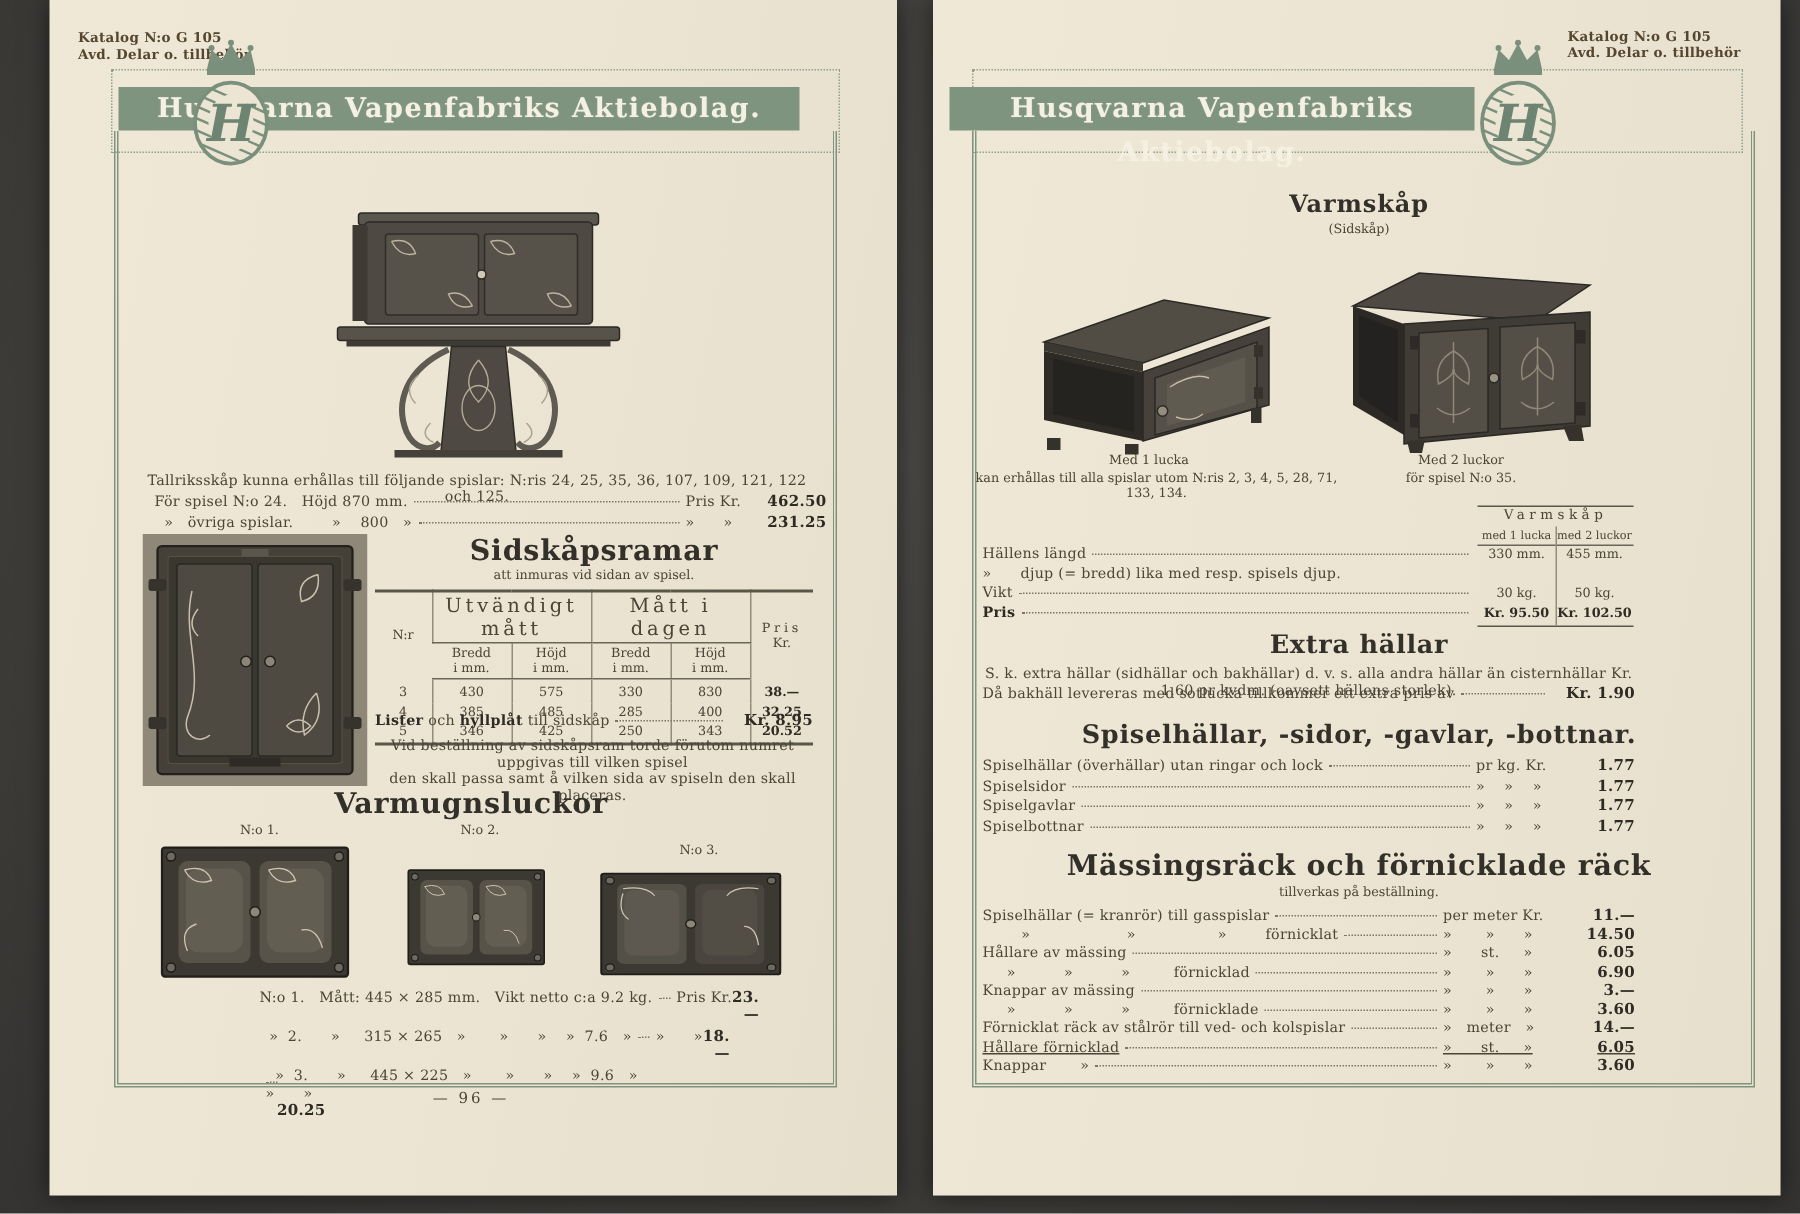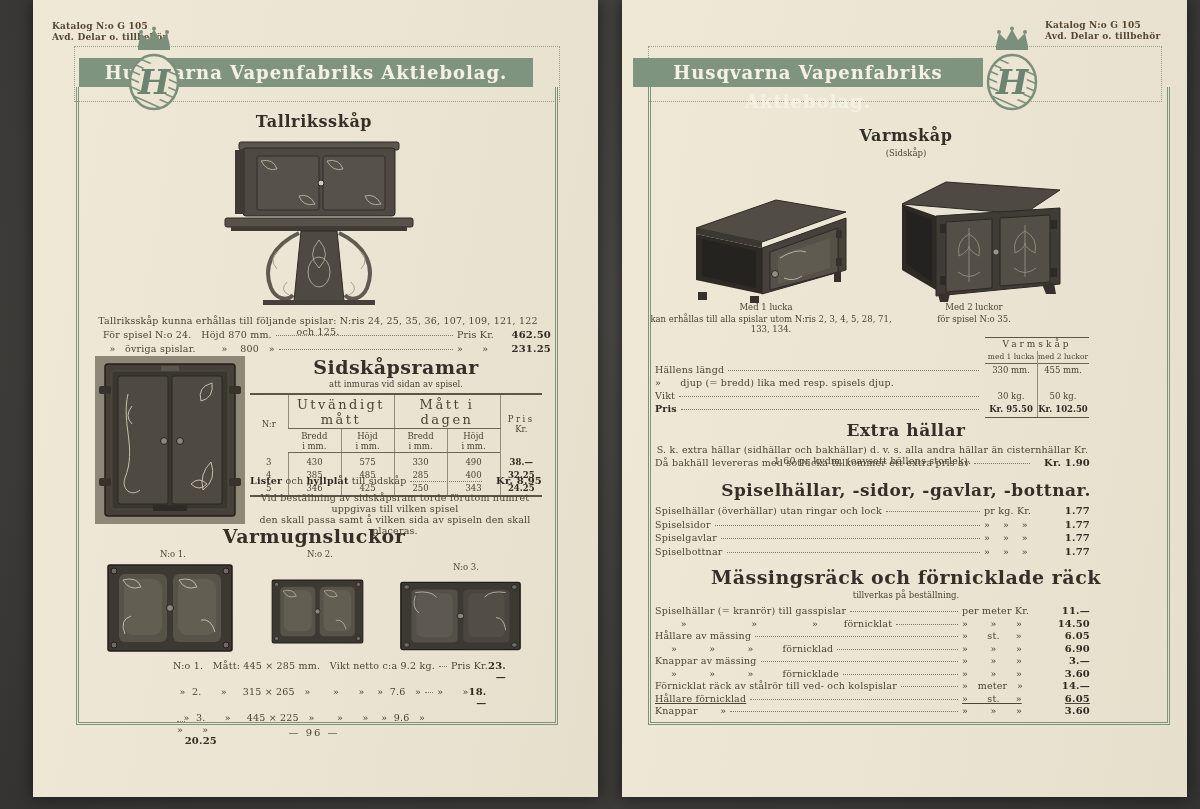--- a/index.html
+++ b/index.html
@@ -97,21 +97,20 @@
           <path d="M-6,24 L62,54"></path>
           <path d="M-6,64 L62,94"></path>
       </g>
       <ellipse cx="28" cy="56" rx="15" ry="19" fill="#ece5d3"></ellipse>
       <text x="28" y="68" text-anchor="middle" font-family="DejaVu Serif, serif" font-style="italic" font-weight="bold" font-size="34" fill="#6d8472">H</text>
     </svg>
   </div>
 
   <div class="abs double-frame" style="left:43px;top:87px;width:476px;height:635px;"></div>
 
-  <div class="abs ctr h-main" style="left:43px;top:112px;width:476px;">Tallriksskåp</div>
 
   <div class="abs" style="left:180px;top:136px;width:210px;height:174px;">
     <svg width="210" height="174" viewBox="0 0 210 174">
       <rect x="26" y="6" width="160" height="8" rx="2" fill="#5b564e" stroke="#2c2a26"></rect>
       <rect x="30" y="12" width="152" height="68" rx="3" fill="#4e4a43" stroke="#2c2a26"></rect>
       <rect x="22" y="14" width="10" height="64" fill="#3e3b35"></rect>
       <rect x="44" y="20" width="62" height="54" rx="2" fill="#56524a" stroke="#302d28"></rect>
       <rect x="110" y="20" width="62" height="54" rx="2" fill="#56524a" stroke="#302d28"></rect>
       <g stroke="#bdb5a1" stroke-width=".9" fill="none">
         <path d="M48,25 q12,-3 16,8 q-10,3 -16,-8"></path>
@@ -207,38 +206,38 @@
           <th><span>Bredd</span><br><span>i mm.</span></th>
           <th><span>Höjd</span><br><span>i mm.</span></th>
         </tr>
       </thead>
       <tbody>
         <tr>
           <td>3</td>
             <td>430</td>
             <td>575</td>
             <td>330</td>
-            <td>490</td>
+            <td>830</td>
             <td class="p">38.—</td>
         </tr>
         <tr>
           <td>4</td>
             <td>385</td>
             <td>485</td>
             <td>285</td>
             <td>400</td>
             <td class="p">32.25</td>
         </tr>
         <tr>
           <td>5</td>
             <td>346</td>
             <td>425</td>
             <td>250</td>
             <td>343</td>
-            <td class="p">24.25</td>
+            <td class="p">20.52</td>
         </tr>
       </tbody>
     </table>
   </div>
 
   <div class="abs row" style="left:217px;top:475px;width:292px;">
     <span class="lbl"><span class="b">Lister</span><span> och </span><span class="b">hyllplåt</span><span> till sidskåp</span></span>
     <span class="dots"></span>
     <span class="prc w52">Kr. 8.95</span>
   </div>

